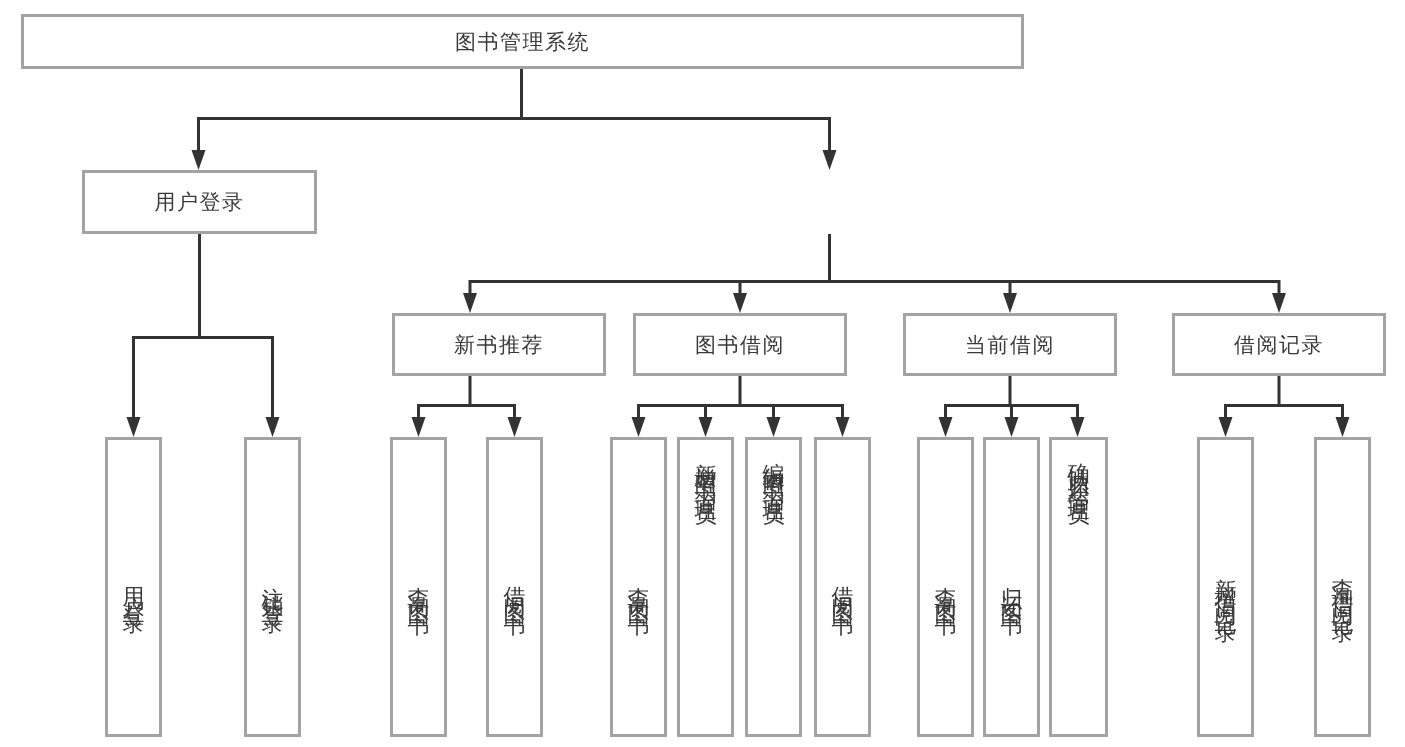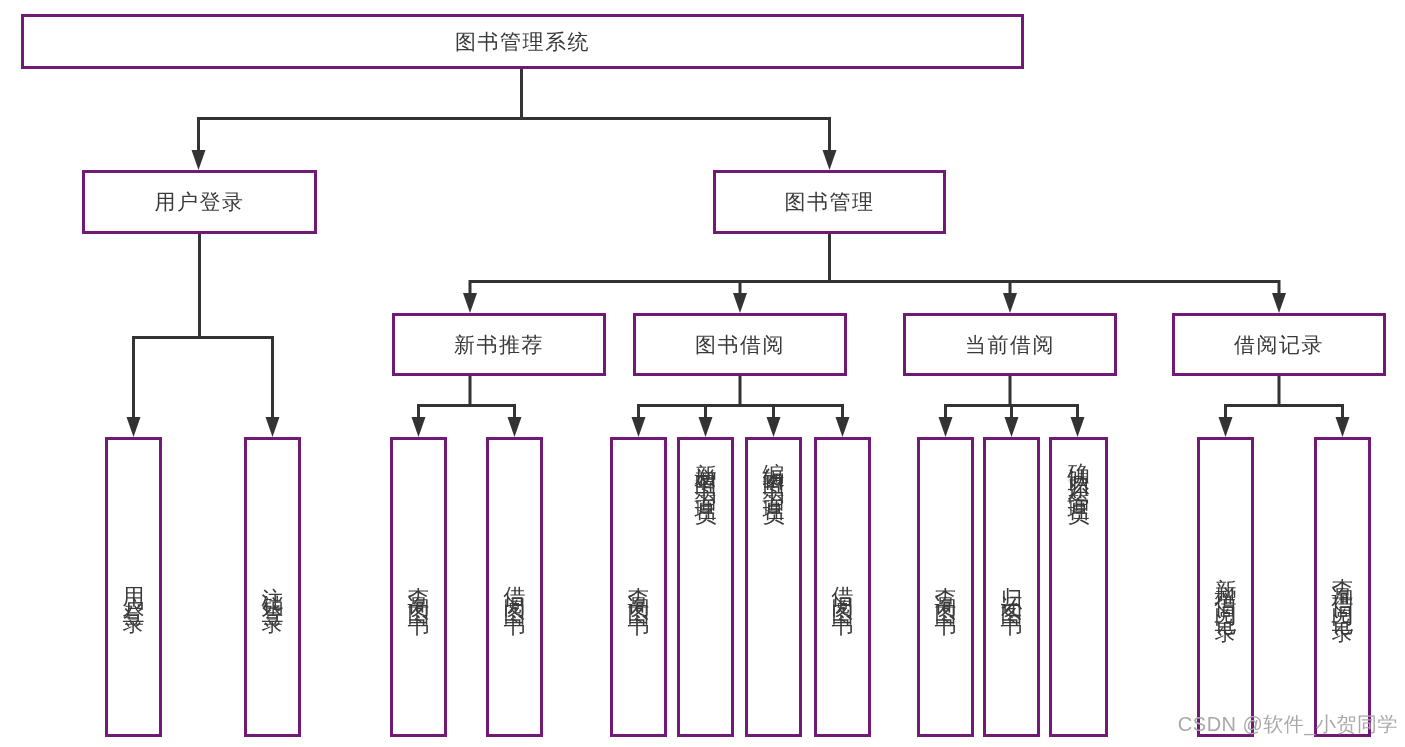--- a/index.html
+++ b/index.html
@@ -10,21 +10,21 @@
     background: #ffffff;
     overflow: hidden;
     font-family: "Liberation Sans", "DejaVu Sans", sans-serif;
   }
   svg.edges { position: absolute; left: 0; top: 0; width: 1405px; height: 747px; }
   .edge { stroke: #333333; stroke-width: 3; fill: none; }
   .arrow { fill: #333333; stroke: none; }
   .box {
     position: absolute;
     box-sizing: border-box;
-    border: 3px solid #701a75;
+    border: 3px solid #a3a3a3;
     background: #ffffff;
     display: flex;
     align-items: center;
     justify-content: center;
     color: #3a3a3a;
   }
   .box-h { font-size: 21px; letter-spacing: 1.5px; white-space: nowrap; }
   .box-v {
     writing-mode: vertical-rl;
     text-orientation: mixed;
@@ -87,21 +87,20 @@
     <g>
       <path class="edge" d="M1279 376 V405.5 M1225.5 405.5 H1342.5 M1225.5 404 V421 M1342.5 404 V421"></path>
       <polygon class="arrow" points="1218.5,417 1232.5,417 1225.5,437"></polygon>
       <polygon class="arrow" points="1335.5,417 1349.5,417 1342.5,437"></polygon>
     </g>
   </svg>
 
   <div class="box box-h" style="left:21px; top:14px; width:1003px; height:55px;">图书管理系统</div>
 
   <div class="box box-h" style="left:82px; top:170px; width:235px; height:64px;">用户登录</div>
-  <div class="box box-h" style="left:713px; top:170px; width:233px; height:64px;">图书管理</div>
 
   <div class="box box-h" style="left:363px; top:313px; width:214px; height:63px;margin-left:29px;">新书推荐</div>
   <div class="box box-h" style="left:903px; top:313px; width:214px; height:63px;">当前借阅</div>
   <div class="box box-h" style="left:633px; top:313px; width:214px; height:63px;">图书借阅</div>
   <div class="box box-h" style="left:1172px; top:313px; width:214px; height:63px;">借阅记录</div>
 
   <div class="box box-v" style="left:105px; top:437px; width:57px; height:300px;">用户登录</div>
   <div class="box box-v" style="left:244px; top:437px; width:57px; height:300px;">注销登录</div>
 
   <div class="box box-v" style="left:390px; top:437px; width:57px; height:300px;">查询图书</div>
@@ -112,14 +111,13 @@
   <div class="box box-v tight" style="left:745px; top:437px; width:57px; height:300px;">编辑图书（管理员）</div>
   <div class="box box-v" style="left:814px; top:437px; width:57px; height:300px;">借阅图书</div>
 
   <div class="box box-v" style="left:917px; top:437px; width:57px; height:300px;">查询图书</div>
   <div class="box box-v" style="left:983px; top:437px; width:57px; height:300px;">归还图书</div>
   <div class="box box-v tight" style="left:1049px; top:437px; width:59px; height:300px;">确认归还（管理员）</div>
 
   <div class="box box-v" style="left:1197px; top:437px; width:57px; height:300px;">新增借阅记录</div>
   <div class="box box-v" style="left:1314px; top:437px; width:57px; height:300px;">查询借阅记录</div>
 
-  <div class="watermark">CSDN @软件_小贺同学</div>
 </div>
 
 </body></html>

